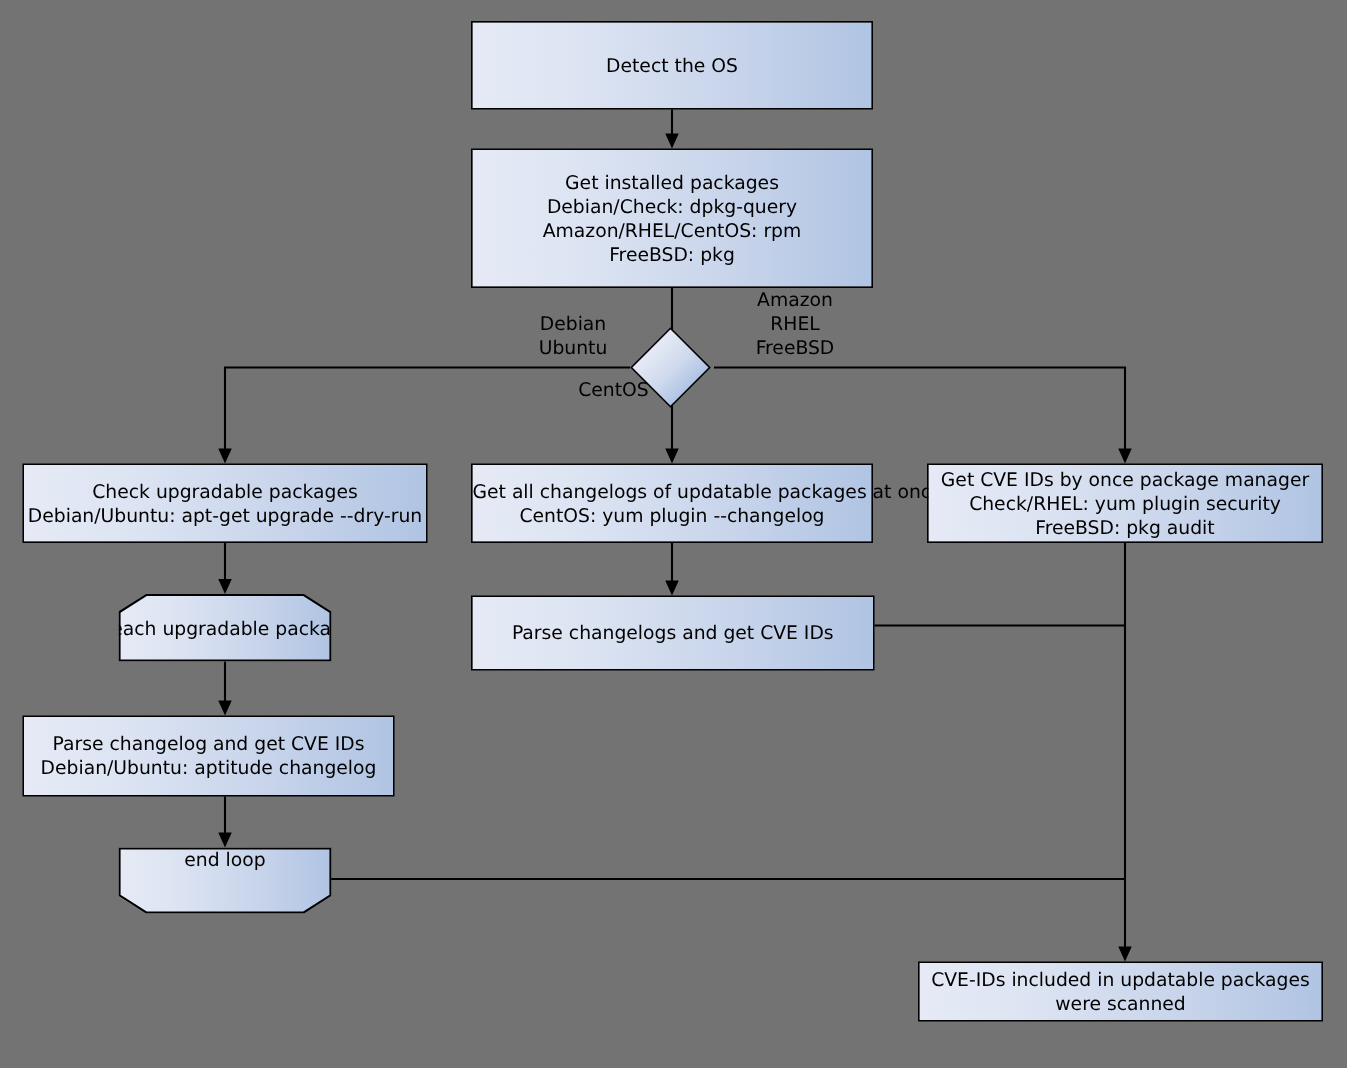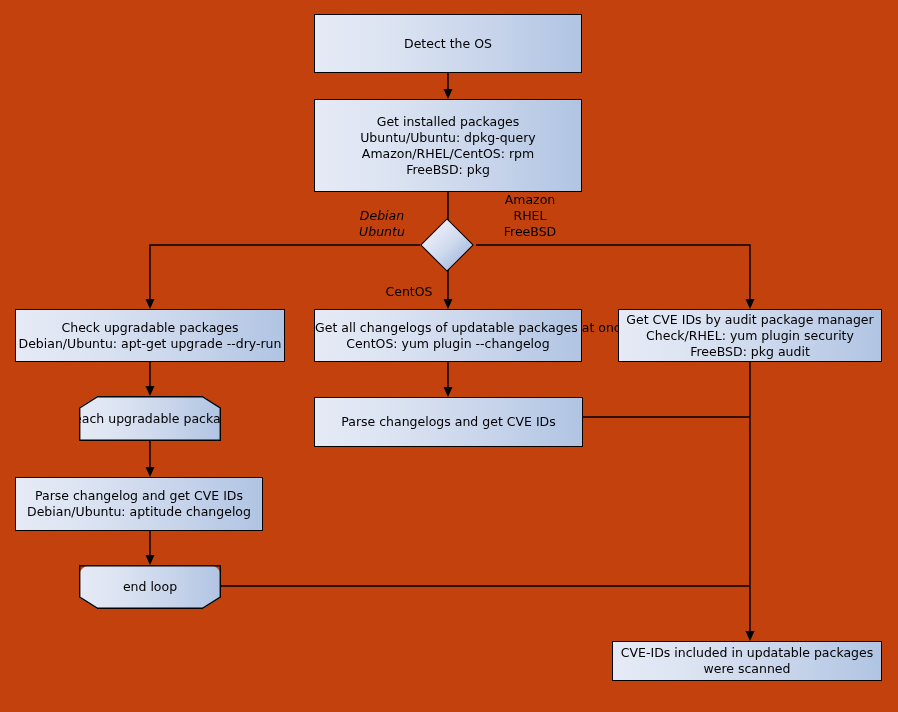--- a/index.html
+++ b/index.html
@@ -7,21 +7,21 @@
     padding: 0;
     background: #ffffff;
   }
   body {
     font-family: "DejaVu Sans", sans-serif;
   }
   #canvas {
     position: relative;
     width: 898px;
     height: 712px;
-    background: #c2410c;
+    background: #737373;
     overflow: hidden;
   }
   
   #edges {
     position: absolute;
     left: 0;
     top: 0;
     width: 898px;
     height: 712px;
   }
@@ -77,29 +77,28 @@
     color: #000;
     white-space: nowrap;
     clip-path: polygon(0% 26%, 13% 0%, 87% 0%, 100% 26%, 100% 100%, 0% 100%);
   }
   
   .loop-end {
     position: absolute;
     box-sizing: border-box;
     background: linear-gradient(to right, #e6eaf6 0%, #dbe3f2 30%, #c6d3ea 68%, #b0c4e3 100%);
     display: flex;
-    align-items: center;
+    align-items: flex-start;
     justify-content: center;
     text-align: center;
     font-size: 12.5px;
     line-height: 16px;
     color: #000;
     white-space: nowrap;
     clip-path: polygon(0% 0%, 100% 0%, 100% 74%, 87% 100%, 13% 100%, 0% 74%);
-    border-radius: 12px;
   }
   .shape-outline {
     position: absolute;
     left: 0; top: 0;
     width: 100%; height: 100%;
     pointer-events: none;
   }
   .shape-outline path {
     fill: none;
     stroke: #000000;
@@ -166,60 +165,60 @@
 
   <div class="node" style="left:314px; top:14px; width:268px; height:59px;">
     <span class="txt">
       <span>Detect the OS</span>
     </span>
   </div>
 
   <div class="node" style="left:314px; top:99px; width:268px; height:93px;">
     <span class="txt">
       <span>Get installed packages</span>
-      <span>Ubuntu/Ubuntu: dpkg-query</span>
+      <span>Debian/Check: dpkg-query</span>
       <span>Amazon/RHEL/CentOS: rpm</span>
       <span>FreeBSD: pkg</span>
     </span>
   </div>
 
   <div class="diamond" style="left:428px; top:226px; width:38px; height:38px;"></div>
 
-  <div class="edge-label" style="left:350px; top:208px; width:64px; text-align:center;font-style:italic;">
+  <div class="edge-label" style="left:350px; top:208px; width:64px; text-align:center;">
     <div>Debian</div>
     <div>Ubuntu</div>
   </div>
 
   <div class="edge-label" style="left:490px; top:192px; width:80px; text-align:center;">
     <div>Amazon</div>
     <div>RHEL</div>
     <div>FreeBSD</div>
   </div>
 
-  <div class="edge-label" style="left:378px; top:284px; width:62px; text-align:center;">
+  <div class="edge-label" style="left:378px; top:252px; width:62px; text-align:center;">
     <div>CentOS</div>
   </div>
 
   <div class="node" style="left:15px; top:309px; width:270px; height:53px;">
     <span class="txt">
       <span>Check upgradable packages</span>
       <span>Debian/Ubuntu: apt-get upgrade --dry-run</span>
     </span>
   </div>
 
   <div class="node overflowing" style="left:314px; top:309px; width:268px; height:53px;">
     <span class="txt overflow-text">
       <span>Get all changelogs of updatable packages at once</span>
       <span>CentOS: yum plugin --changelog</span>
     </span>
   </div>
 
   <div class="node" style="left:618px; top:309px; width:264px; height:53px;">
     <span class="txt">
-      <span>Get CVE IDs by audit package manager</span>
+      <span>Get CVE IDs by once package manager</span>
       <span>Check/RHEL: yum plugin security</span>
       <span>FreeBSD: pkg audit</span>
     </span>
   </div>
 
   <div style="position:absolute; left:79px; top:396px; width:142px; height:45px;">
     <div class="loop-start" style="left:0; top:0; width:142px; height:45px;">
       <span class="txt">
         <span>foreach</span>
         <span>upgradable  packages</span>

